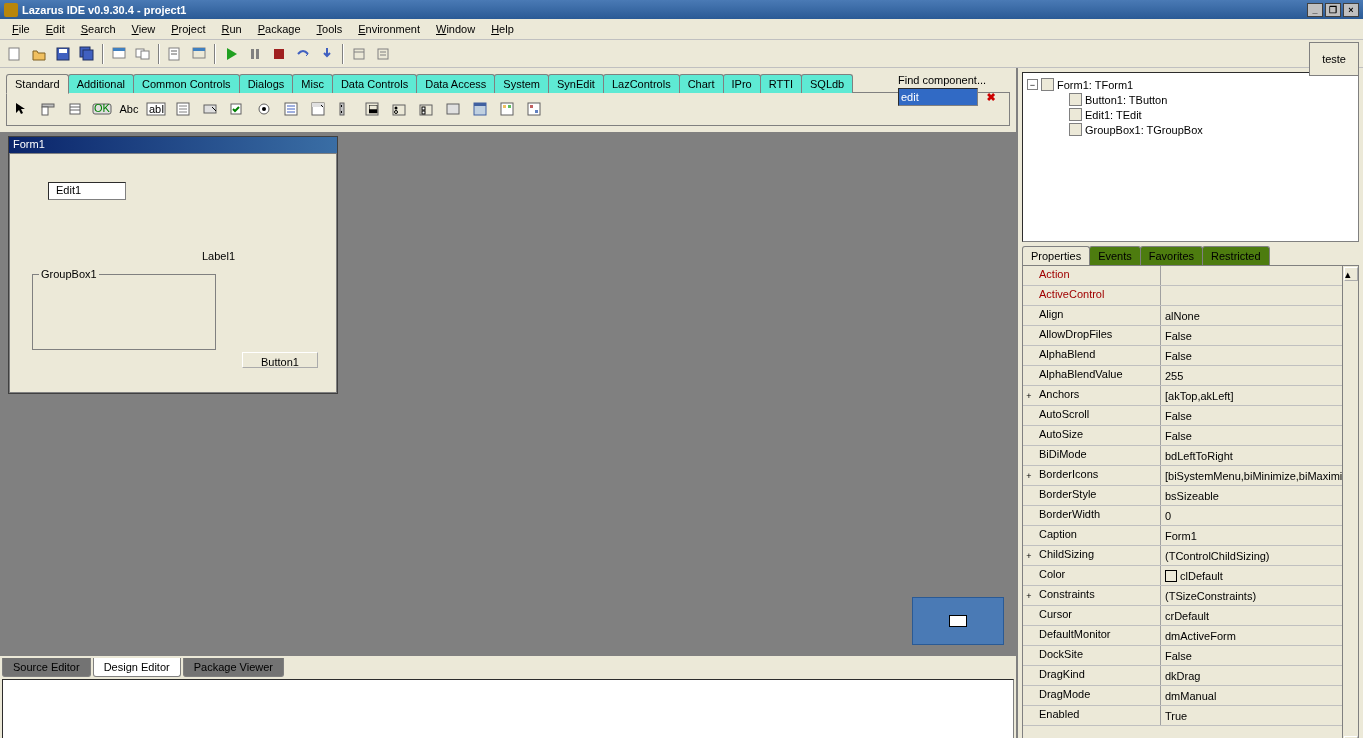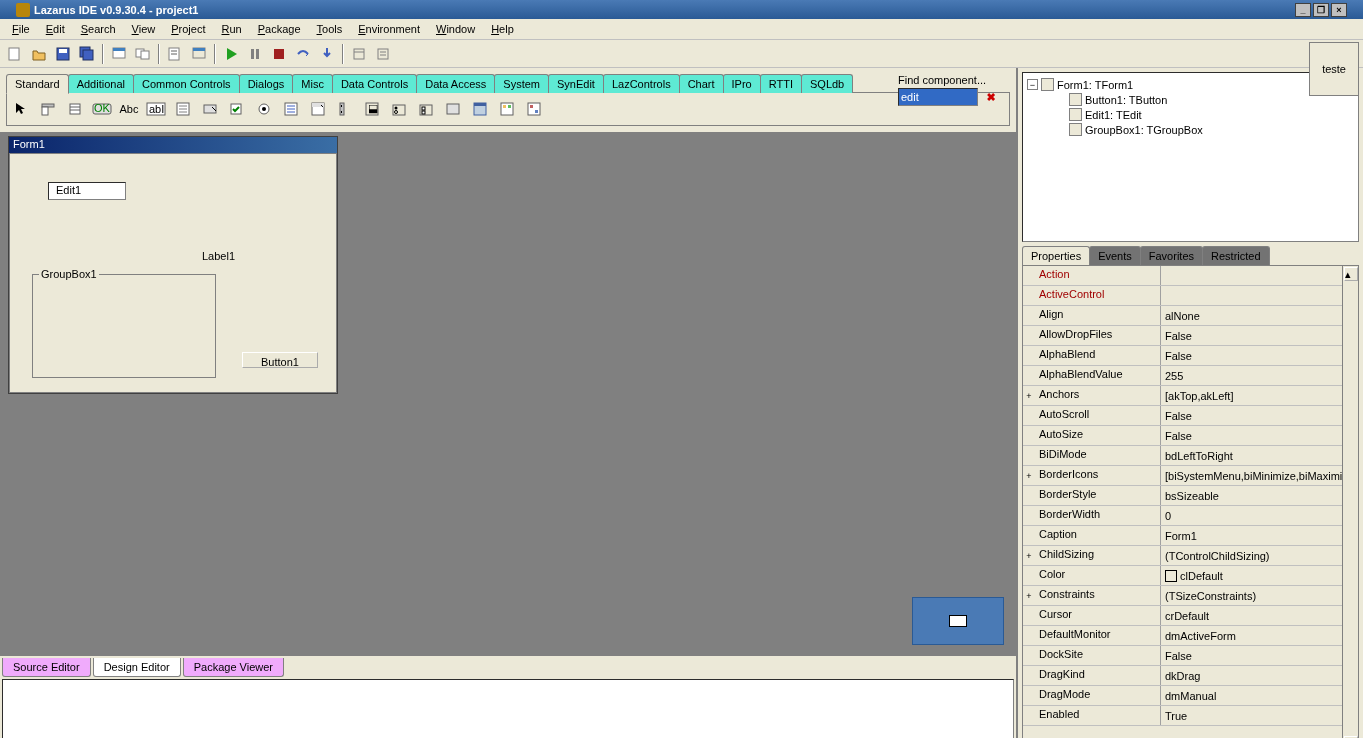--- a/index.html
+++ b/index.html
@@ -1,28 +1,28 @@
 <!DOCTYPE html>
 <html><head>
 <meta charset="utf-8">
 <style>
 *{box-sizing:border-box;margin:0;padding:0;font-family:Tahoma,Arial,sans-serif;font-size:11px;color:#000}
 body{background:#ece9d8;width:1363px;height:738px;overflow:hidden;position:relative}
-.titlebar{height:19px;background:linear-gradient(to bottom,#4a7ab5,#2a5a95);color:#fff;display:flex;align-items:center;padding:0 16px;justify-content:space-between}
+.titlebar{height:19px;background:linear-gradient(to bottom,#4a7ab5,#2a5a95);color:#fff;display:flex;align-items:center;padding:0 4px;justify-content:space-between}
 .titlebar-left{display:flex;align-items:center;gap:4px}
 .titlebar-icon{width:14px;height:14px;background:#b8860b;border-radius:2px}
 .titlebar-text{color:#fff;font-weight:bold}
 .titlebar-btns{display:flex;gap:2px}
 .tbtn{width:16px;height:14px;background:#c0c0c0;border:1px solid #404040;display:flex;align-items:center;justify-content:center;font-size:9px;font-weight:bold;cursor:pointer}
 .menubar{height:21px;background:#ece9d8;display:flex;align-items:center;padding:0 4px;border-bottom:1px solid #c0c0c0}
 .menu-item{padding:2px 8px;cursor:pointer}
 .toolbar{height:28px;background:#ece9d8;display:flex;align-items:center;padding:2px 4px;gap:2px;border-bottom:1px solid #c0c0c0;position:relative}
 .tool-btn{width:22px;height:22px;border:1px solid transparent;display:flex;align-items:center;justify-content:center;cursor:pointer}
 .tool-sep{width:2px;height:20px;border-left:1px solid #808080;border-right:1px solid #fff;margin:0 2px}
-.teste-box{position:absolute;right:4px;top:2px;padding:20px 12px;border:1px solid #808080;background:#ece9d8}
+.teste-box{position:absolute;right:4px;top:2px;padding:10px 12px;border:1px solid #808080;background:#ece9d8}
 .main-area{display:flex;height:689px}
 .left-pane{width:1018px;height:100%;display:flex;flex-direction:column;border-right:2px solid #808080}
 .right-pane{width:345px;height:100%;display:flex;flex-direction:column}
 .palette-area{background:#ece9d8;padding:6px;border-bottom:2px solid #808080}
 .palette-tabs{display:flex;flex-wrap:wrap;position:relative}
 .ptab{padding:3px 8px;background:#5eead4;border:1px solid #808080;border-bottom:none;margin-right:-1px;cursor:pointer;border-radius:3px 3px 0 0}
 .ptab.active{background:#ece9d8;position:relative;z-index:2;border-bottom:1px solid #ece9d8;margin-bottom:-1px}
 .find-comp{position:absolute;right:10px;top:0}
 .find-comp-label{font-size:11px}
 .find-input-wrap{display:flex;align-items:center;margin-top:2px}
@@ -31,36 +31,36 @@
 .find-x{width:18px;height:18px;display:flex;align-items:center;justify-content:center;color:#c00;font-weight:bold;cursor:pointer;margin-left:4px}
 .palette-icons{display:flex;padding:4px 2px;gap:3px;border:1px solid #808080;border-top:1px solid #808080;background:#ece9d8;margin-top:-1px}
 .picon{width:24px;height:24px;border:1px solid transparent;display:flex;align-items:center;justify-content:center;cursor:pointer;font-size:9px}
 .picon.arrow{font-size:14px}
 .designer{flex:1;background:#808080;position:relative;overflow:hidden}
 .form-window{position:absolute;left:8px;top:2px;width:330px;background:#ece9d8;border:1px solid #404040}
 .form-title{height:16px;background:linear-gradient(to right,#0a246a,#3a6ea5);color:#fff;padding:1px 4px;font-size:11px}
 .form-body{height:240px;background-image:radial-gradient(#808080 0.5px,transparent 0.5px);background-size:8px 8px;background-color:#ece9d8;position:relative;border:1px solid #808080}
 .d-edit{position:absolute;left:38px;top:28px;width:78px;height:18px;background:#fff;border:1px inset #808080;padding:1px 7px}
 .d-label{position:absolute;left:192px;top:96px}
-.d-groupbox{position:absolute;left:22px;top:120px;width:184px;height:104px;border:1px solid #808080}
+.d-groupbox{position:absolute;left:22px;top:120px;width:184px;height:76px;border:1px solid #808080}
 .d-groupbox-title{position:absolute;top:-7px;left:6px;background:#ece9d8;padding:0 2px}
 .d-button{position:absolute;left:232px;top:198px;width:76px;height:16px;background:#ece9d8;border:1px outset #fff;text-align:center;padding-top:3px}
 .minimap{position:absolute;right:12px;bottom:10px;width:92px;height:48px;background:#4a7ab5;border:1px solid #2a5a95;display:flex;align-items:center;justify-content:center}
 .minimap-inner{width:18px;height:12px;background:#fff;border:1px solid #000}
 .bottom-tabs{display:flex;background:#ece9d8;border-top:1px solid #808080}
-.btab{padding:3px 10px;border:1px solid #808080;background:#f0abfc;cursor:pointer;margin:2px 0 0 2px;border-radius:0 0 3px 3px;border-top:none}
+.btab{padding:3px 10px;border:1px solid #808080;background:#737373;cursor:pointer;margin:2px 0 0 2px;border-radius:0 0 3px 3px;border-top:none}
 .btab.active{background:#fff}
 .msg-area{height:76px;background:#fff;border:1px inset #808080;margin:2px}
 .tree-area{height:170px;background:#fff;border:1px inset #808080;margin:4px;padding:4px;overflow:auto}
 .tree-node{display:flex;align-items:center;padding:1px 0;cursor:pointer}
 .tree-exp{width:11px;height:11px;border:1px solid #808080;display:flex;align-items:center;justify-content:center;font-size:9px;margin-right:3px;background:#fff}
 .tree-icon{width:13px;height:13px;border:1px solid #808080;background:#ece9d8;margin-right:3px}
 .tree-children{margin-left:28px}
 .prop-tabs{display:flex;margin:0 4px}
-.prtab{padding:3px 8px;border:1px solid #808080;background:#737373;cursor:pointer;border-bottom:none;border-radius:3px 3px 0 0;margin-right:-1px}
+.prtab{padding:3px 8px;border:1px solid #808080;background:#4d7c0f;cursor:pointer;border-bottom:none;border-radius:3px 3px 0 0;margin-right:-1px}
 .prtab.active{background:#ece9d8;position:relative;z-index:2}
 .prop-grid{flex:1;margin:0 4px 4px 4px;border:1px solid #808080;overflow-y:auto;background:#ece9d8;position:relative}
 .prop-row{display:flex;height:20px;border-bottom:1px solid #c0c0c0}
 .prop-exp{width:12px;display:flex;align-items:center;justify-content:center;font-size:9px}
 .prop-name{width:126px;padding:2px 4px;border-right:1px solid #a0a0a0;overflow:hidden;white-space:nowrap}
 .prop-name.red{color:#a00000}
 .prop-val{flex:1;padding:2px 4px;overflow:hidden;white-space:nowrap;display:flex;align-items:center;gap:3px}
 .color-sw{width:12px;height:12px;border:1px solid #000;background:#ece9d8}
 .scroll-ind{position:absolute;right:0;top:0;width:16px;height:100%;background:#ece9d8;border-left:1px solid #808080}
 .scroll-thumb{width:14px;height:14px;background:#ece9d8;border:1px outset #fff;margin:1px}

